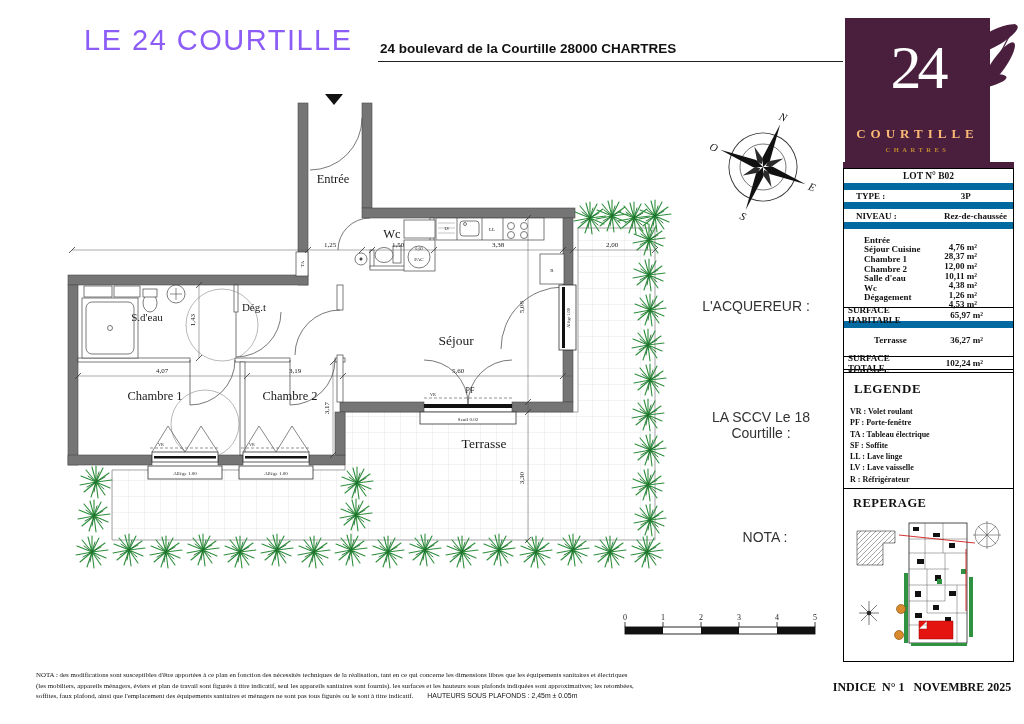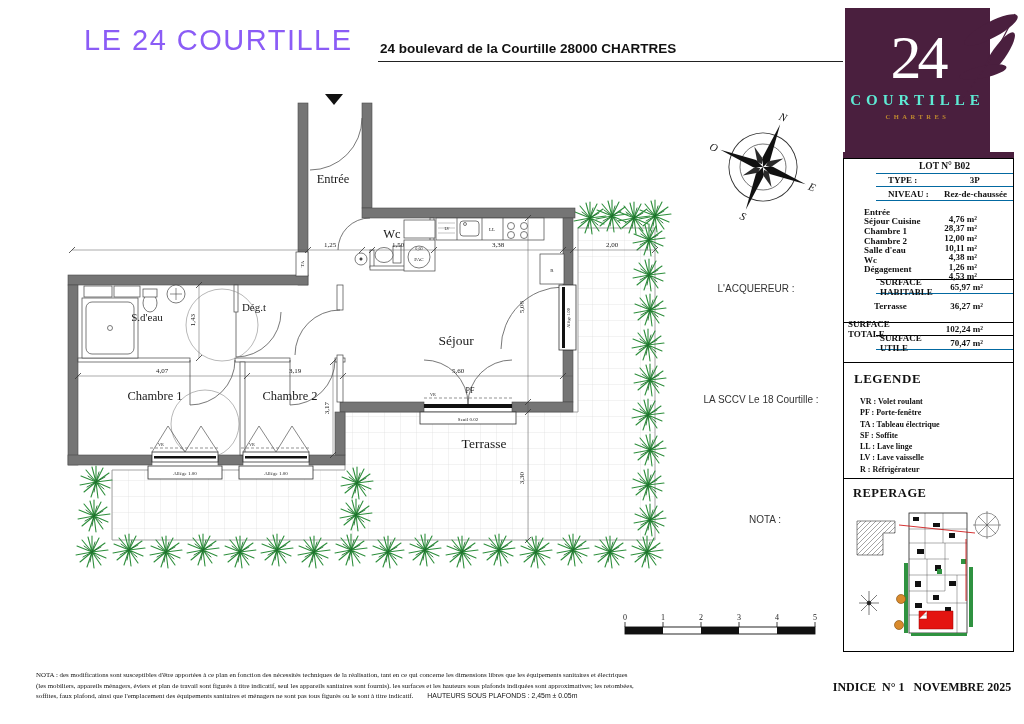--- a/index.html
+++ b/index.html
@@ -4,44 +4,44 @@
 <style>
   html,body{margin:0;padding:0;background:#e8e8e8;}
   #page{position:relative;width:1024px;height:724px;background:#fff;overflow:hidden;
         font-family:"Liberation Sans",sans-serif;color:#111;}
   .abs{position:absolute;}
   
   #title{left:84px;top:24px;font-size:29px;letter-spacing:1.5px;font-weight:500;color:#8b5cf6;}
   #address{left:380px;top:41px;font-size:13.5px;font-weight:700;color:#111;}
   #address-rule{left:378px;top:61px;width:465px;height:1px;background:#222;}
   
-  .sig{font-size:10px;color:#333;text-align:center;}
+  .sig{font-size:14px;color:#333;text-align:center;margin-top:15px;}
   #sig-acq{left:696px;top:283px;width:120px;}
   #sig-sccv{left:685px;top:394px;width:152px;}
   #sig-date{left:705px;top:514px;width:120px;}
   
-  #sidebar{left:843px;top:2px;width:174px;font-family:"Liberation Serif",serif;}
+  #sidebar{left:843px;top:12px;width:174px;font-family:"Liberation Serif",serif;}
   #logo{position:absolute;left:2px;top:6px;width:145px;height:144px;background:#4a1f3e;text-align:center;}
   #logo .num{font-family:"Liberation Serif",serif;font-size:62px;color:#fff;line-height:70px;margin-top:14px;letter-spacing:-4px;}
-  #logo .nm{font-size:15px;color:#5eead4;letter-spacing:5px;font-weight:600;margin-top:0;}
+  #logo .nm{font-size:13px;color:#fdba74;letter-spacing:5px;font-weight:600;margin-top:24px;}
   #logo .ct{font-size:6.5px;color:#c08a2f;letter-spacing:3.5px;margin-top:4px;font-weight:700;}
   #purple-bar{position:absolute;left:0;top:150px;width:171px;height:6px;background:#4a1f3e;}
   .sbox{position:absolute;left:0;width:169px;border:1px solid #000;background:#fff;}
   #lot-box{top:156px;height:204px;}
   .trow{display:flex;align-items:center;font-weight:700;font-size:9px;line-height:10px;}
-  .b-bot{border-bottom:1px solid #0369a1;margin-left:32px;} .b-top{border-top:1px solid #000;}
+  .b-bot{border-bottom:7px solid #0369a1;} .b-top{border-top:1px solid #000;}
   .c{justify-content:center;}
   .lbl40{width:44%;padding-left:12px;box-sizing:border-box;}
   .vflex{flex:1;text-align:center;} .vright{flex:1;text-align:right;padding-right:6px;}
   .rname{width:56%;padding-left:20px;box-sizing:border-box;}
   .rval{flex:1;text-align:right;padding-right:36px;margin-top:14px;}
   .slbl{flex:1;padding-left:4px;} .sval{text-align:right;padding-right:30px;width:42%;}
   #leg-box{top:360px;height:116px;}
   #leg-box .lt{font-size:13px;font-weight:700;margin:8px 0 9px 10px;letter-spacing:.5px;}
-  #leg-box .li{font-size:8px;font-weight:700;line-height:11.3px;margin-left:16px;}
+  #leg-box .li{font-size:8px;font-weight:700;line-height:11.3px;margin-left:6px;}
   #rep-box{top:476px;height:172px;}
   #rep-box .lt{font-size:12.5px;font-weight:700;margin:7px 0 2px 9px;letter-spacing:.5px;}
   #indice{left:828px;top:680px;width:188px;text-align:center;font-family:"Liberation Serif",serif;
           font-size:12px;font-weight:700;white-space:pre;}
   
   #nota{left:36px;top:670px;width:648px;font-family:"Liberation Serif",serif;font-size:6.9px;
         line-height:10.6px;color:#111;}
   #nota .hsp{font-family:"Liberation Sans",sans-serif;margin-left:14px;}
   
   text{font-family:"Liberation Serif",serif;fill:#1a1a1a;}

